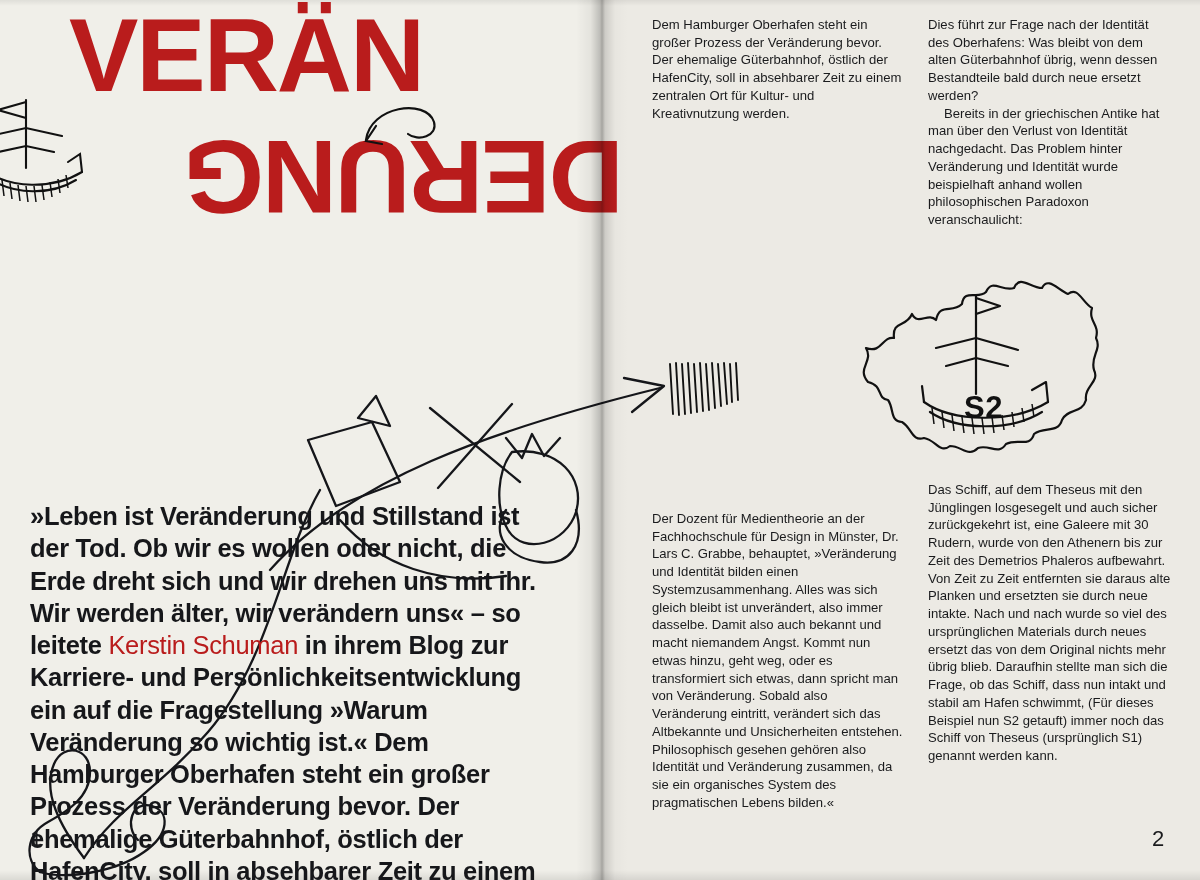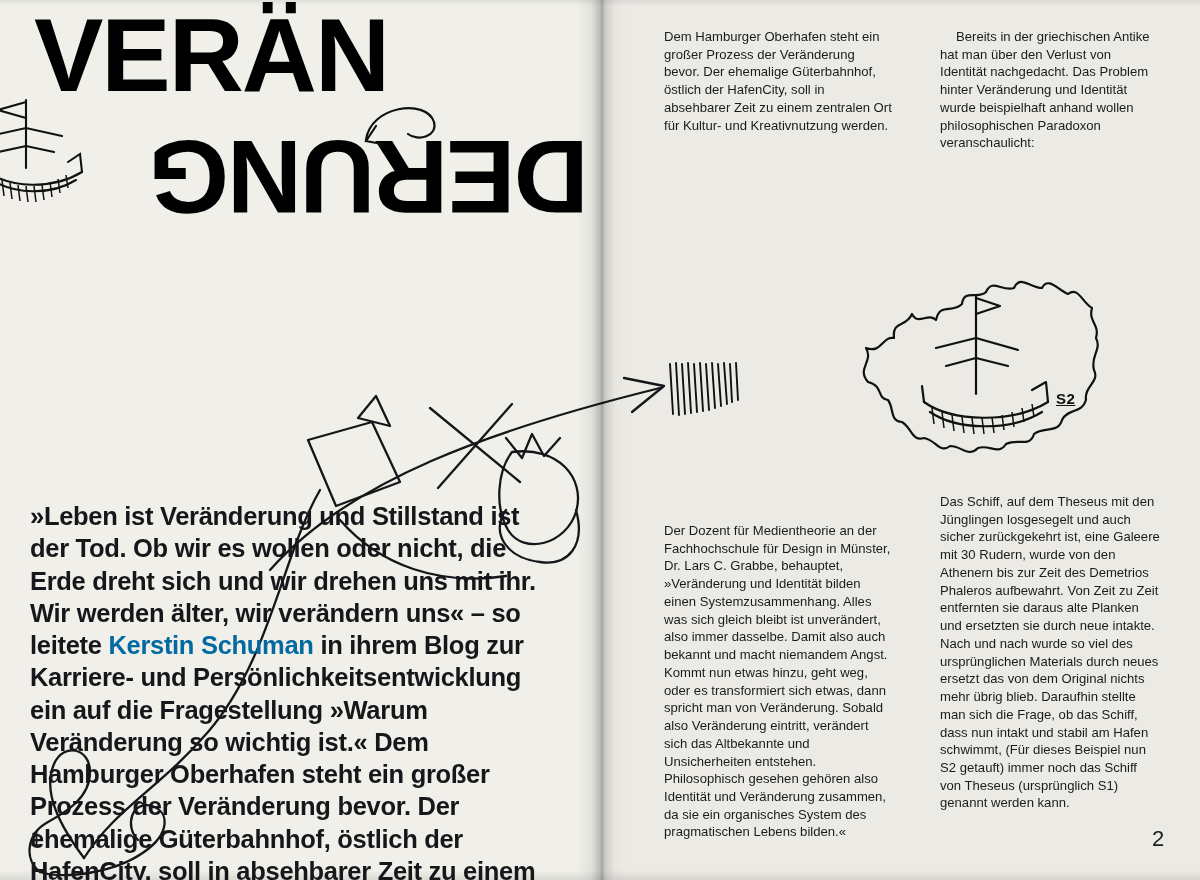--- a/index.html
+++ b/index.html
@@ -51,23 +51,24 @@
     position: absolute; left: 0; bottom: 0; width: 1200px; height: 10px;
     background: linear-gradient(to top, rgba(0,0,0,0.09), rgba(0,0,0,0));
     pointer-events: none;
   }
 
   
   .headline-top, .headline-bottom {
     position: absolute;
     font-weight: 700;
     letter-spacing: -2px;
-    color: #000000;
+    color: #b91c1c;
     line-height: 0.92;
     white-space: nowrap;
+    margin-left: 35px;
   }
   .headline-top {
     left: 34px;
     top: 8px;
     font-size: 104px;
   }
   .headline-bottom {
     left: 150px;
     top: 128px;
     font-size: 104px;
@@ -81,34 +82,34 @@
     left: 30px;
     top: 500px;
     width: 525px;
     font-size: 25.5px;
     line-height: 1.265;
     font-weight: 700;
     color: #16171a;
     letter-spacing: -0.3px;
   }
   .pullquote .muted {
-    color: #0369a1;
-    font-weight: 700;
+    color: #b91c1c;
+    font-weight: 400;
   }
 
   
   .col {
     position: absolute;
     font-size: 13.1px;
     line-height: 1.355;
     color: #1a1b1d;
     text-align: left;
     font-weight: 500;
   }
-  .col p { margin: 12px; }
+  .col p { margin: 0; }
   .col p.indent { text-indent: 16px; }
 
   #col-1 { left: 652px;  top: 16px;  width: 252px; }
   #col-2 { left: 928px;  top: 16px;  width: 244px; }
   #col-3 { left: 652px;  top: 510px; width: 252px; }
   #col-4 { left: 928px;  top: 481px; width: 244px; }
 
   
   .folio {
     position: absolute;
@@ -125,27 +126,26 @@
     pointer-events: none;
   }
   #sketch-ship-left  { left: -12px;  top: 96px;  width: 110px; height: 130px; }
   #sketch-arrow-top  { left: 352px;  top: 92px;  width: 100px; height: 60px; }
   #sketch-doodle     { left: 20px;   top: 360px; width: 700px; height: 520px; }
   #sketch-comb       { left: 668px;  top: 362px; width: 72px;  height: 64px; }
   #sketch-ship-right { left: 852px;  top: 262px; width: 250px; height: 230px; }
 
   .s2-label {
     position: absolute;
-    left: 1056px;
+    left: 964px;
     top: 390px;
-    font-size: 15px;
+    font-size: 31px;
     font-weight: 600;
     color: #111;
     letter-spacing: 0.5px;
-    text-decoration: underline;
   }
 </style>
 </head>
 <body>
 
 <div id="page">
 
   <div class="paper-left"></div>
   <div class="paper-right"></div>
   <div class="page-edge-top"></div>
@@ -266,20 +266,21 @@
 
   <div class="pullquote">
     <span>»Leben ist Veränderung und Stillstand ist der Tod. Ob wir es wollen oder nicht, die Erde dreht sich und wir drehen uns mit ihr. Wir werden älter, wir verändern uns« – so leitete </span><span class="muted">Kerstin Schuman</span><span> in ihrem Blog zur Karriere- und Persönlichkeitsentwicklung ein auf die Fragestellung »Warum Veränderung so wichtig ist.« Dem Hamburger Oberhafen steht ein großer Prozess der Veränderung bevor. Der ehemalige Güterbahnhof, östlich der HafenCity, soll in absehbarer Zeit zu einem zentralen Ort für Kultur- und Kreativnutzung werden.</span>
   </div>
 
   <div class="col" id="col-1">
     <p>Dem Hamburger Oberhafen steht ein großer Prozess der Veränderung bevor. Der ehemalige Güterbahnhof, östlich der HafenCity, soll in absehbarer Zeit zu einem zentralen Ort für Kultur- und Kreativnutzung werden.</p>
   </div>
 
   <div class="col" id="col-2">
+    <p>Dies führt zur Frage nach der Identität des Oberhafens: Was bleibt von dem alten Güterbahnhof übrig, wenn dessen Bestandteile bald durch neue ersetzt werden?</p>
     <p class="indent">Bereits in der griechischen Antike hat man über den Verlust von Identität nachgedacht. Das Problem hinter Veränderung und Identität wurde beispielhaft anhand wollen philosophischen Paradoxon veranschaulicht:</p>
   </div>
 
   <div class="col" id="col-3">
     <p>Der Dozent für Medientheorie an der Fachhochschule für Design in Münster, Dr. Lars C. Grabbe, behauptet, »Veränderung und Identität bilden einen Systemzusammenhang. Alles was sich gleich bleibt ist unverändert, also immer dasselbe. Damit also auch bekannt und macht niemandem Angst. Kommt nun etwas hinzu, geht weg, oder es transformiert sich etwas, dann spricht man von Veränderung. Sobald also Veränderung eintritt, verändert sich das Altbekannte und Unsicherheiten entstehen. Philosophisch gesehen gehören also Identität und Veränderung zusammen, da sie ein organisches System des pragmatischen Lebens bilden.«</p>
   </div>
 
   <div class="col" id="col-4">
     <p>Das Schiff, auf dem Theseus mit den Jünglingen losgesegelt und auch sicher zurückgekehrt ist, eine Galeere mit 30 Rudern, wurde von den Athenern bis zur Zeit des Demetrios Phaleros aufbewahrt. Von Zeit zu Zeit entfernten sie daraus alte Planken und ersetzten sie durch neue intakte. Nach und nach wurde so viel des ursprünglichen Materials durch neues ersetzt das von dem Original nichts mehr übrig blieb. Daraufhin stellte man sich die Frage, ob das Schiff, dass nun intakt und stabil am Hafen schwimmt, (Für dieses Beispiel nun S2 getauft) immer noch das Schiff von Theseus (ursprünglich S1) genannt werden kann.</p>
   </div>

